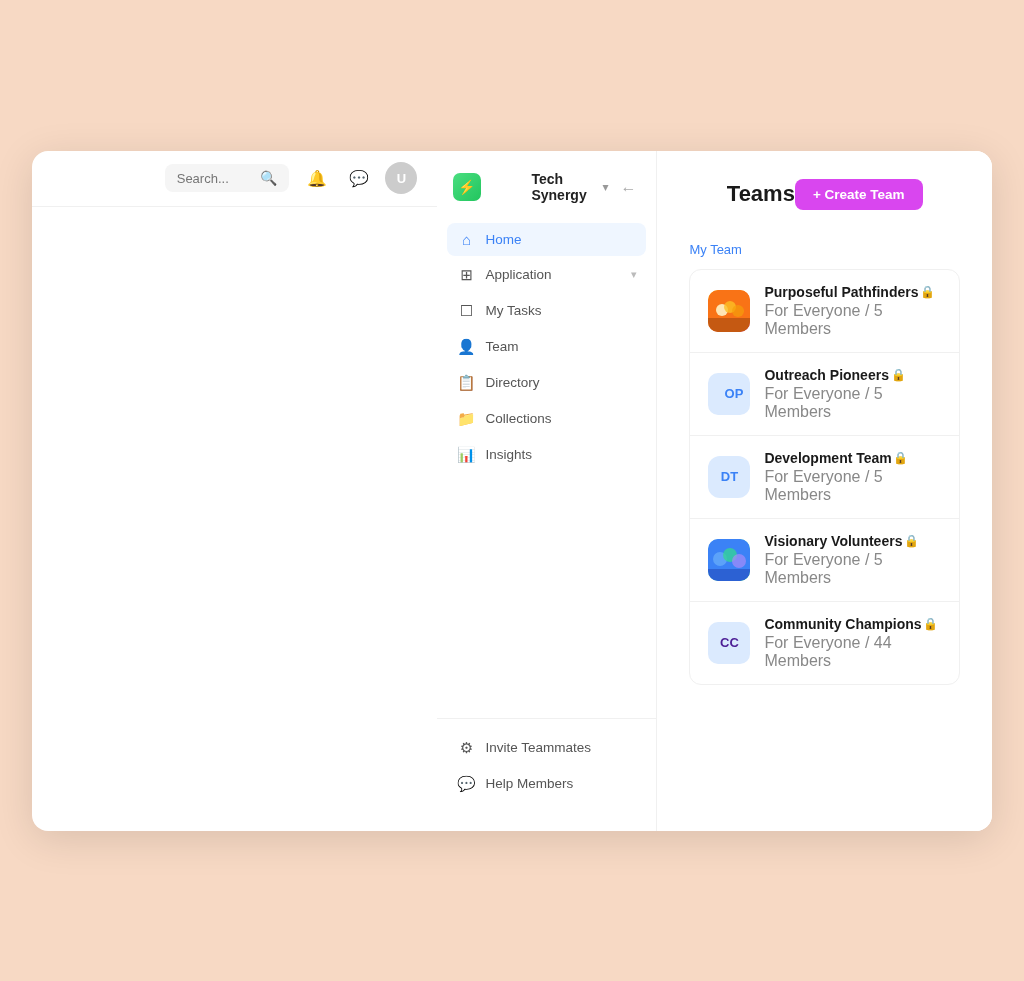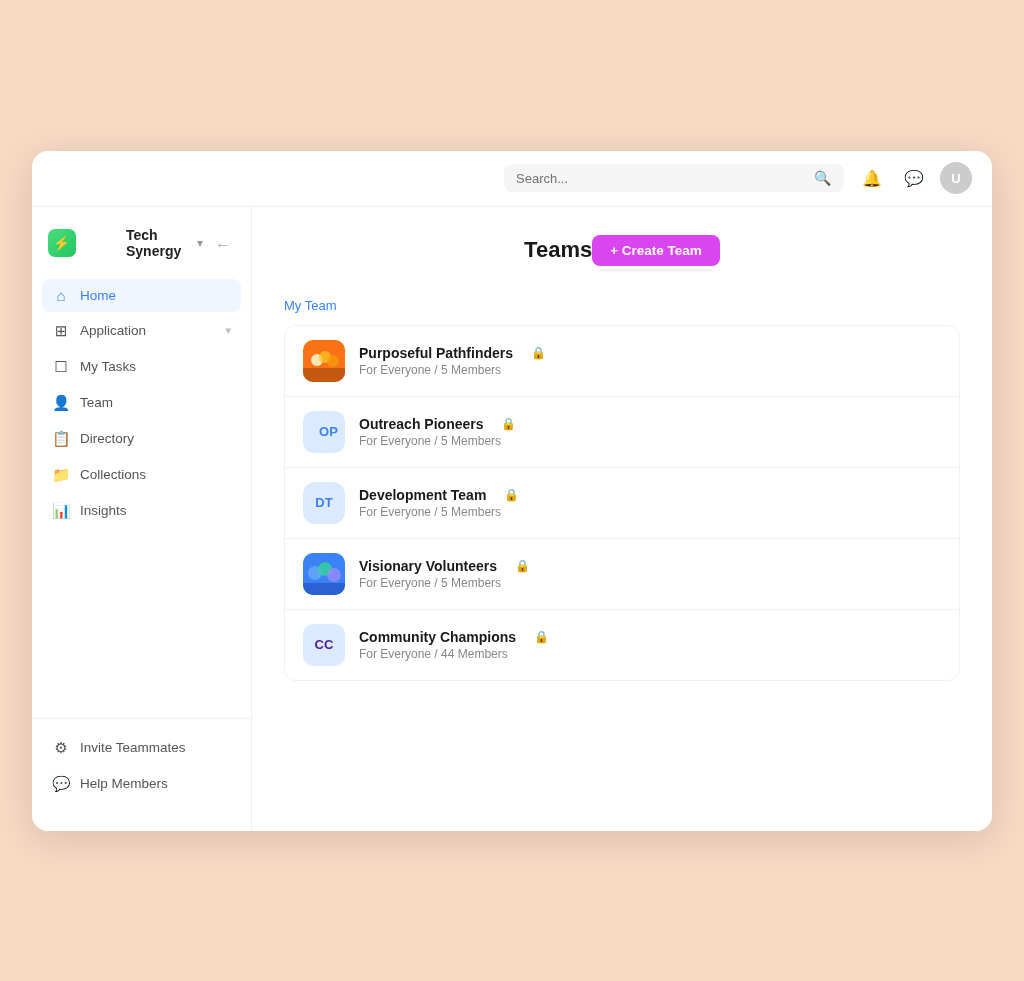--- a/index.html
+++ b/index.html
@@ -10,21 +10,21 @@
       align-items: center;
       min-height: 100vh;
       font-family: -apple-system, BlinkMacSystemFont, 'Segoe UI', sans-serif;
     }
     .app-window {
       background: #fff;
       border-radius: 16px;
       width: 960px;
       min-height: 680px;
       display: flex;
-      flex-direction: column;
+      flex-direction: row;
       box-shadow: 0 8px 40px rgba(0,0,0,0.12);
       overflow: hidden;
     }
     
     .header {
       display: flex;
       align-items: center;
       padding: 0 20px;
       height: 56px;
       border-bottom: 1px solid #f0f0f0;
@@ -197,24 +197,24 @@
       display: flex; align-items: center; justify-content: center;
       font-size: 13px; font-weight: 700; color: #fff;
       flex-shrink: 0;
     }
     .team-avatar.initials-op { background: #dbeafe; color: #3b82f6; padding-left: 9px; }
     .team-avatar.initials-dt { background: #dbeafe; color: #3b82f6; }
     .team-avatar.initials-cc { background: #dbeafe; color: #4c1d95; }
     .team-info { flex: 1; }
     .team-name {
       font-size: 14px; font-weight: 600; color: #1a1a1a;
-      display: flex; align-items: center; gap: 18px;
+      display: flex; align-items: center; gap: 2px;
     }
     .team-meta {
-      font-size: 12px; color: #888; margin-top: 2px;
+      font-size: 16px; color: #888; margin-top: 2px;
     }
     .lock-icon { font-size: 12px; color: #888; }
     
     .photo-circle {
       width: 42px; height: 42px;
       border-radius: 10px;
       background: linear-gradient(135deg, #f59e0b, #ec4899, #8b5cf6);
       display: flex; align-items: center; justify-content: center;
       color: #fff; font-size: 10px; font-weight: 700;
       text-align: center; line-height: 1.2;

